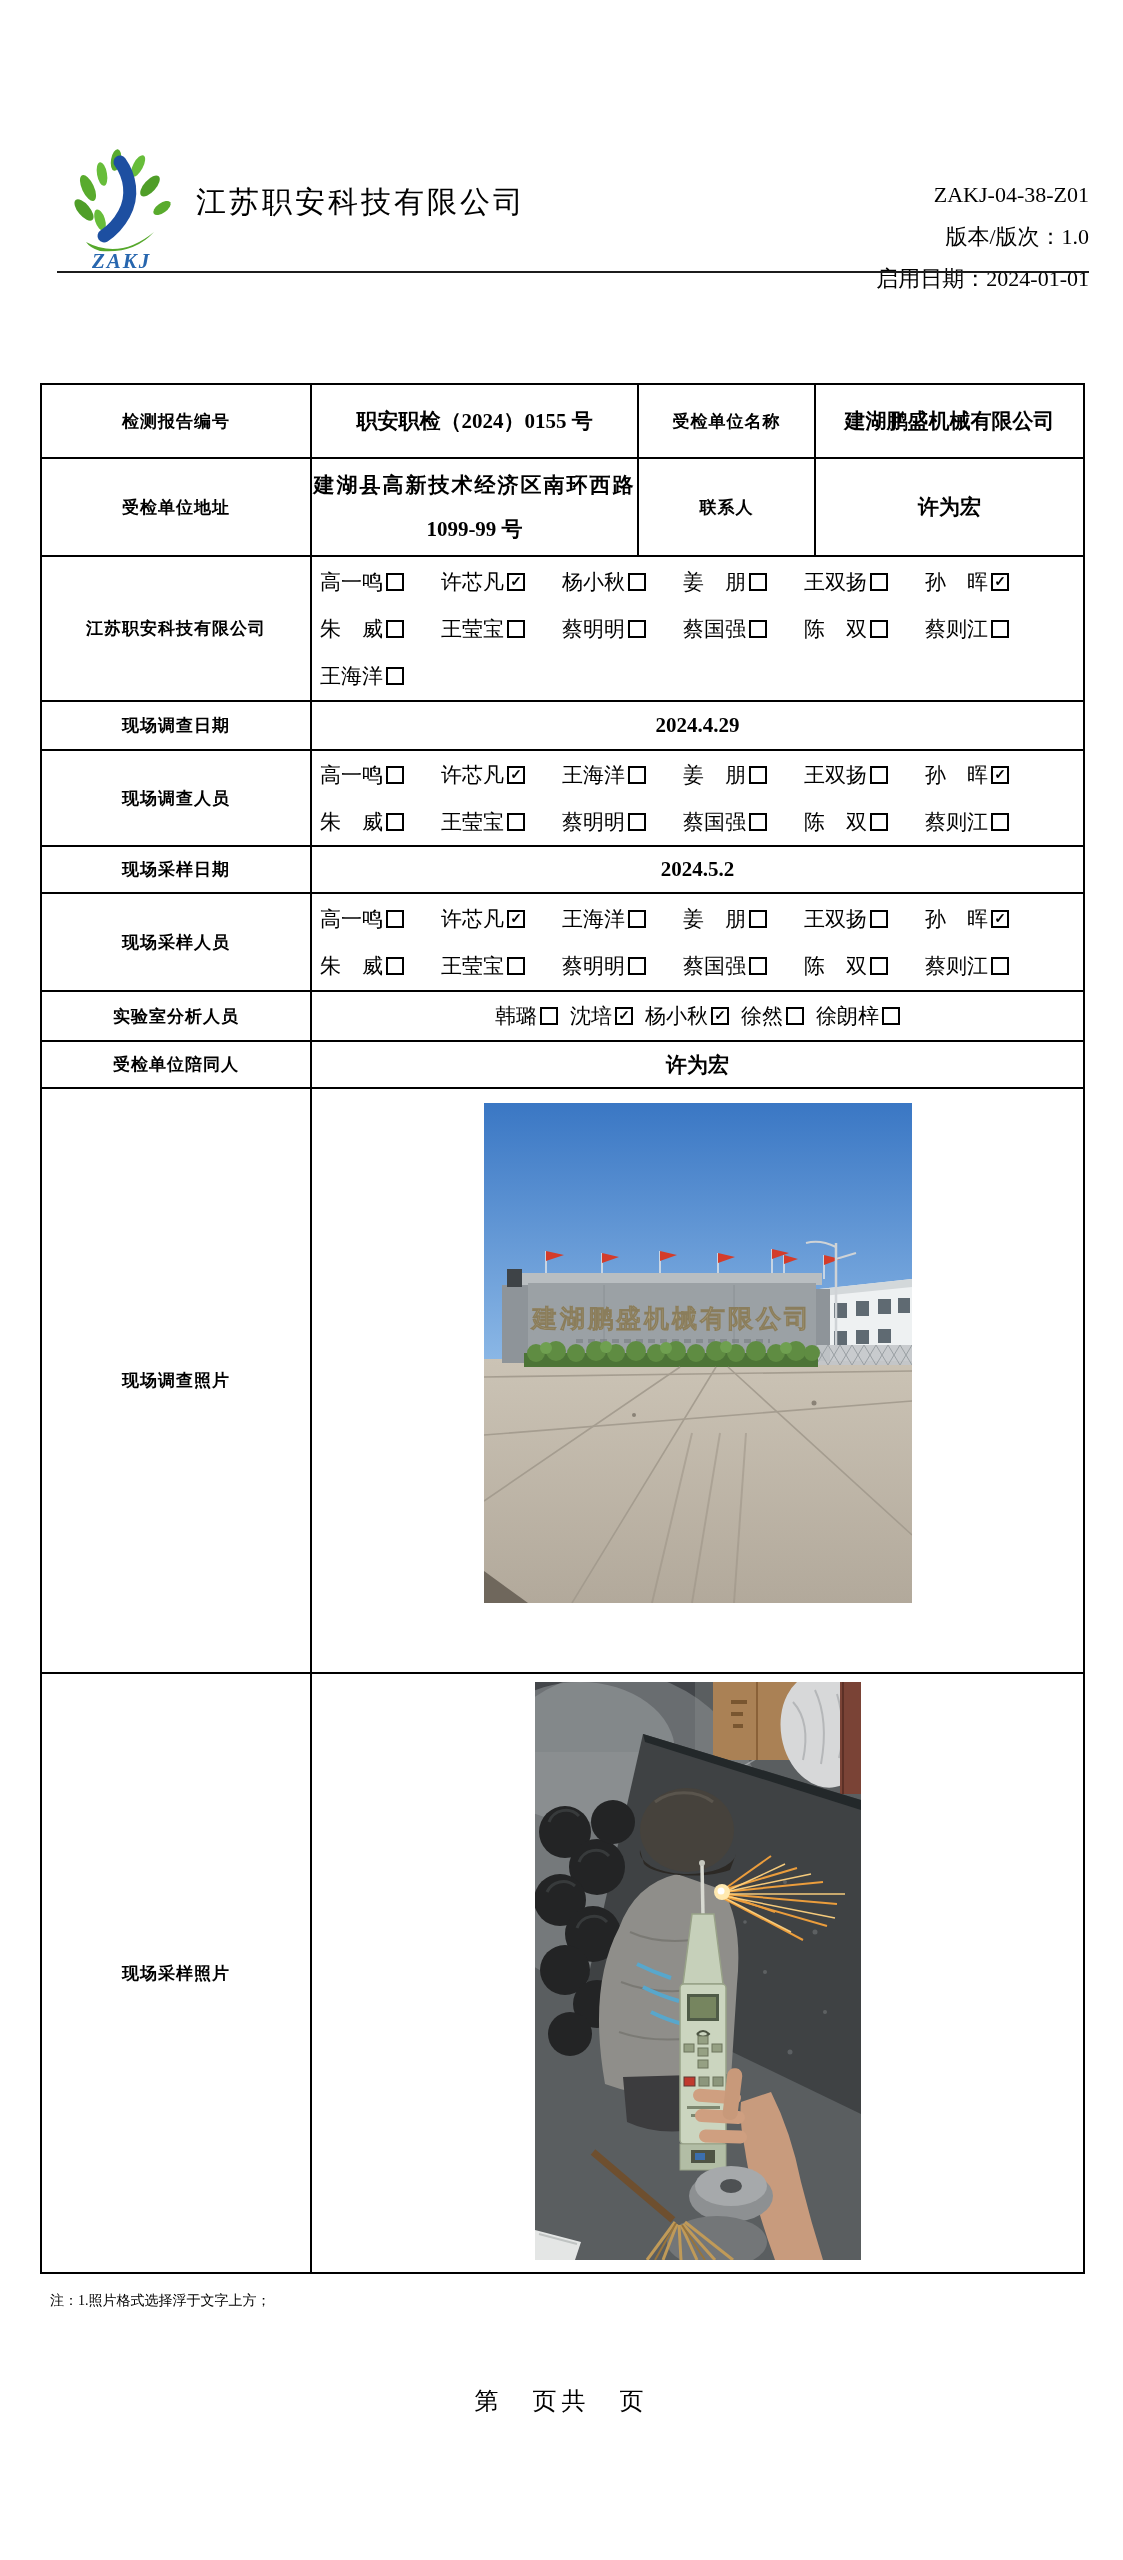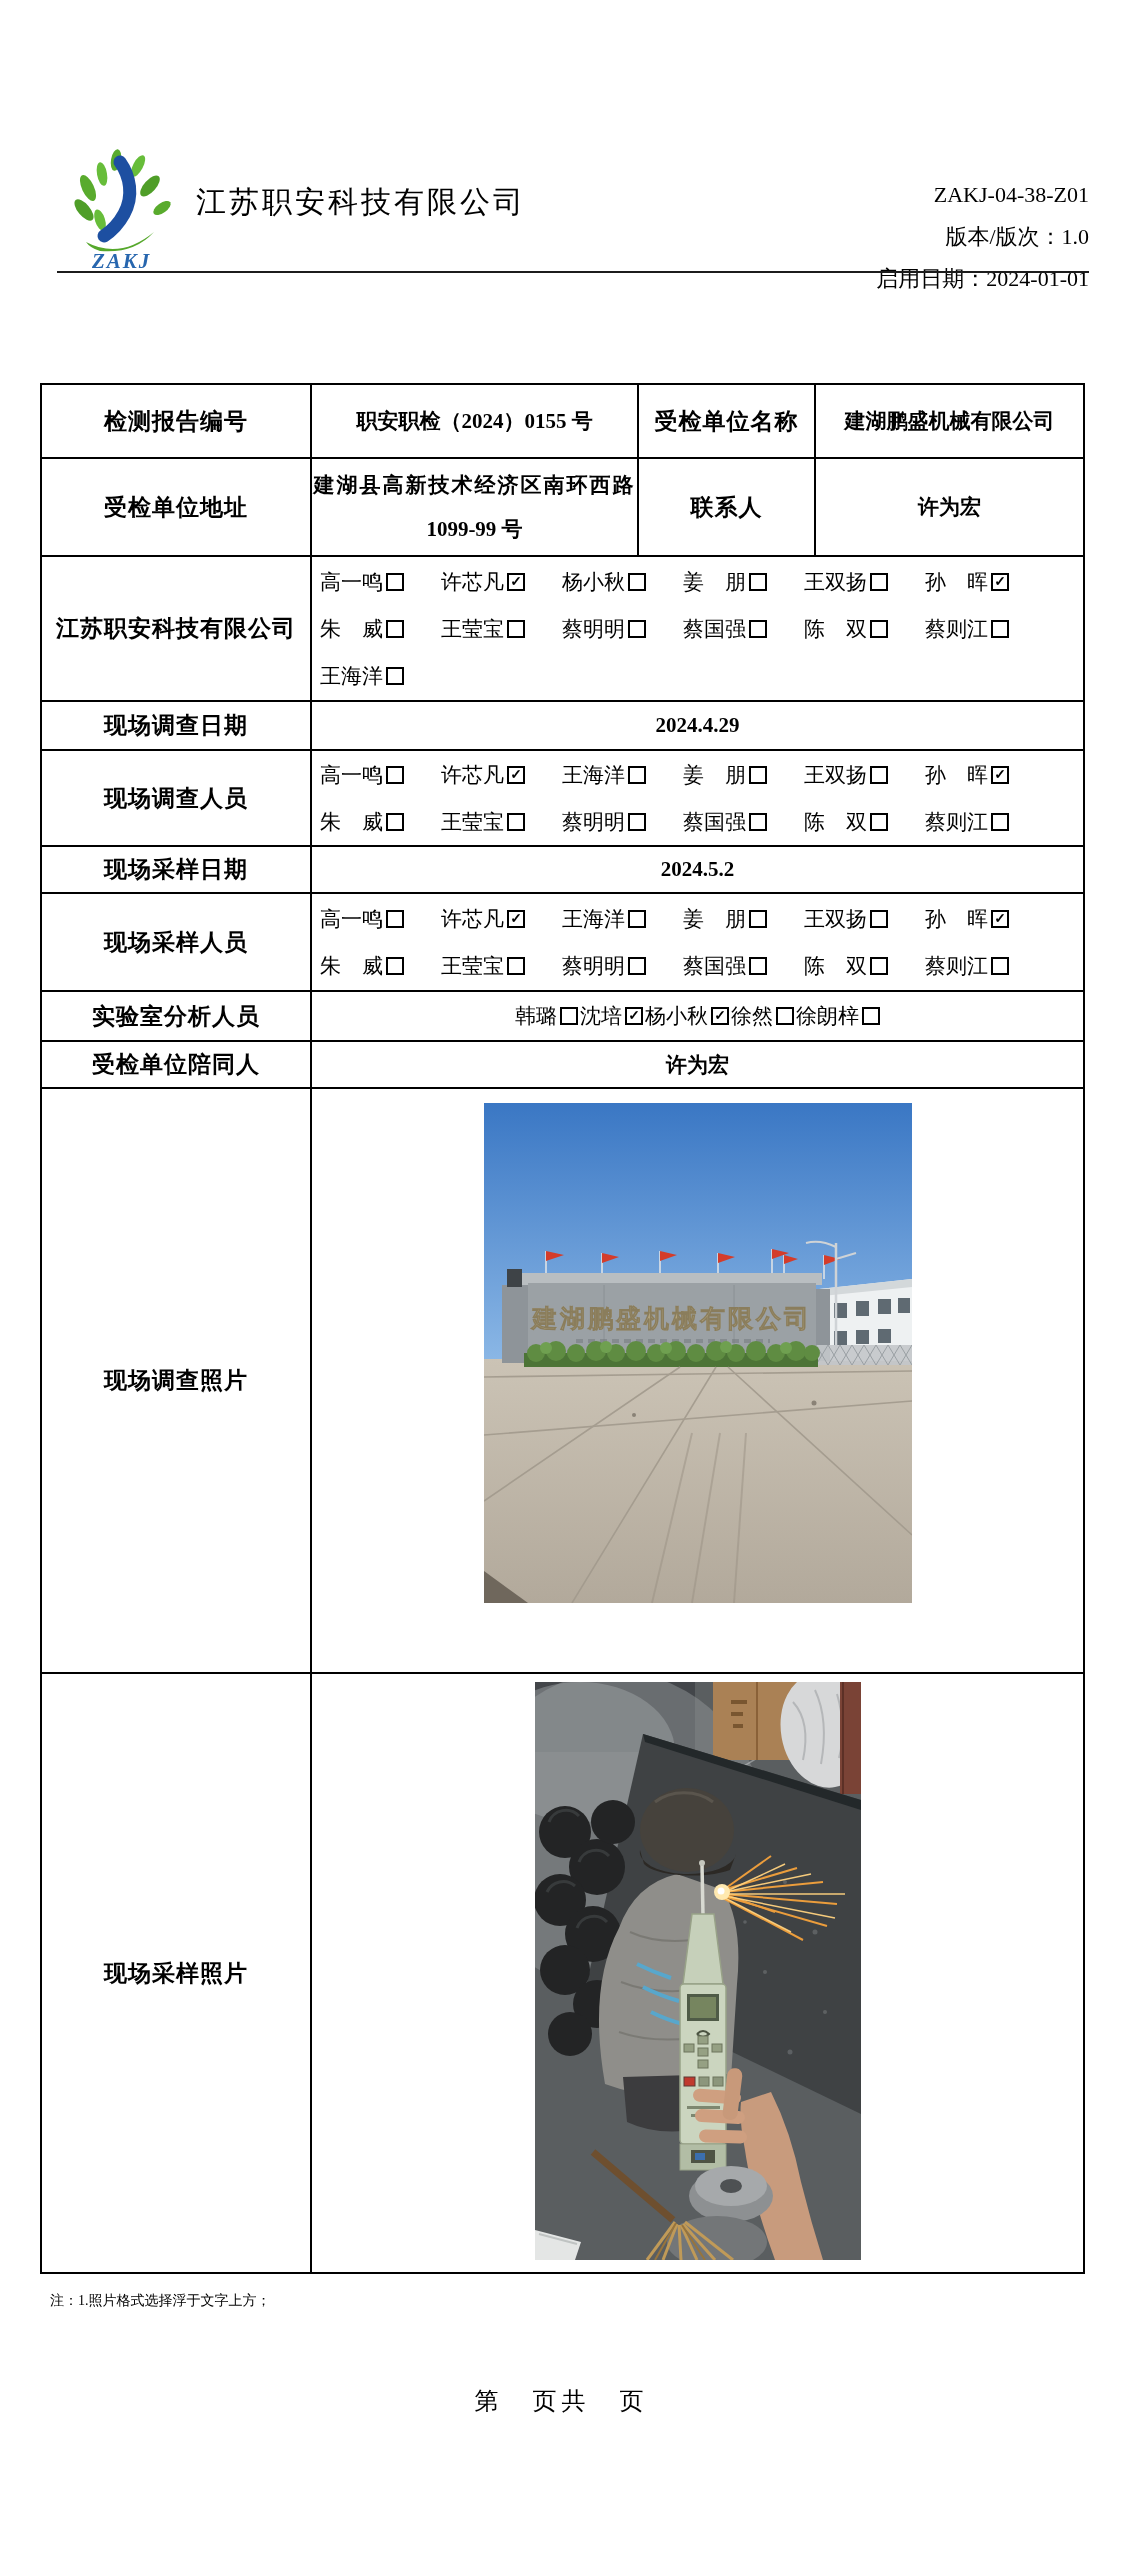--- a/index.html
+++ b/index.html
@@ -18,29 +18,29 @@
   .tr{display:flex;box-sizing:border-box;}
   .tr + .tr{border-top:2px solid #000;}
   .td{box-sizing:border-box;border-left:2px solid #000;min-width:0;}
   .td:first-child{border-left:none;}
   .c1{width:268px;flex:0 0 auto;}
   .c2{width:327px;flex:0 0 auto;}
   .c3{width:177px;flex:0 0 auto;}
   .rest{flex:1 1 auto;}
   .h72{height:72px}.h98{height:98px}.h145{height:145px}.h49{height:49px}
   .h96{height:96px}.h47{height:47px}.h50{height:50px}.h585{height:585px}.h600{height:600px}
-  .lab{font-weight:bold;font-size:23px;display:flex;align-items:center;justify-content:center;text-align:center;letter-spacing:1px;}
+  .lab{font-weight:bold;font-size:17px;display:flex;align-items:center;justify-content:center;text-align:center;letter-spacing:1px;}
   .val{font-size:21px;display:flex;align-items:center;justify-content:center;text-align:center;font-weight:bold;}
   .col{flex-direction:column;line-height:44px;}
   .sp2{letter-spacing:2px;}
   .members{display:flex;flex-direction:column;justify-content:center;}
   .name-line{display:grid;grid-template-columns:repeat(6,121px);padding-left:8px;height:47px;align-items:center;}
   .name-item{display:inline-flex;align-items:center;font-size:21px;white-space:nowrap;}
   .cb{width:14px;height:14px;border:2px solid #000;margin-left:3px;display:inline-flex;align-items:center;justify-content:center;font-size:14px;font-weight:700;line-height:1;flex:0 0 auto;}
-  .labline{display:flex;align-items:center;justify-content:center;gap:2px;}
+  .labline{display:flex;align-items:center;justify-content:center;gap:12px;}
   .photocell{display:flex;justify-content:center;align-items:flex-start;}
   
   .note{position:absolute;left:50px;top:2292px;font-size:14px;}
   .footer{position:absolute;left:0;right:0;top:2385px;text-align:center;font-size:24px;letter-spacing:5px;}
 </style>
 </head>
 <body>
 
 <div class="page">
 

